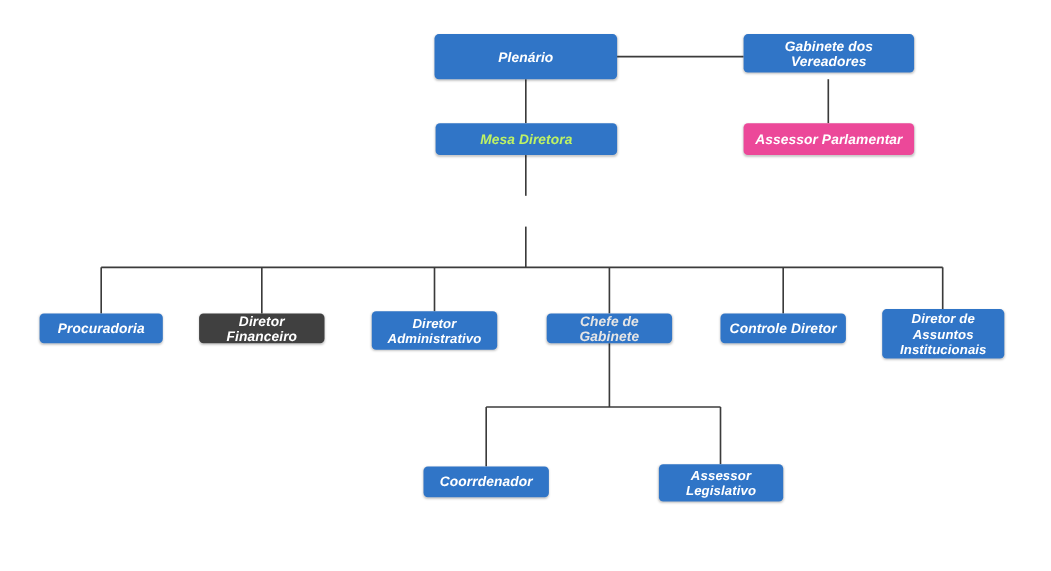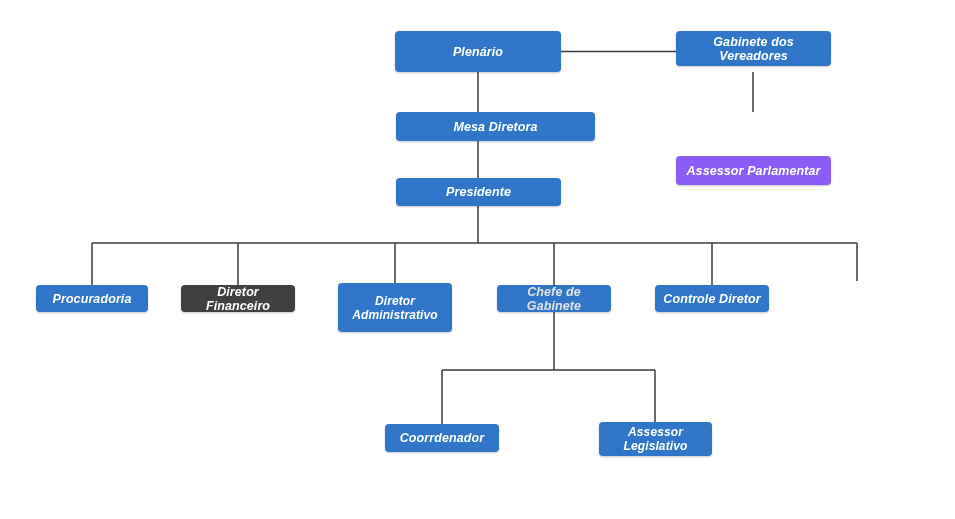--- a/index.html
+++ b/index.html
@@ -72,26 +72,28 @@
       <path d="M 857 243 L 857 281"></path>
       <path d="M 554 312 L 554 370"></path>
       <path d="M 442 370 L 655 370"></path>
       <path d="M 442 370 L 442 424"></path>
       <path d="M 655 370 L 655 422"></path>
     </g>
   </svg>
 
   <div class="node" style="left: 395px; top: 31px; width: 166px; height: 41px; background: rgb(48, 117, 199); color: rgb(255, 255, 255); border-radius: 4px;">Plenário</div>
   <div class="node" style="left: 676px; top: 31px; width: 155px; height: 35px; background: rgb(48, 117, 199); color: rgb(255, 255, 255); border-radius: 4px;">Gabinete dos Vereadores</div>
-  <div class="node" style="left: 396px; top: 112px; width: 199px; height: 29px; background: rgb(48, 117, 199); color: #ffffff; border-radius: 4px;">Mesa Diretora</div>
-  <div class="node" style="left: 676px; top: 112px; width: 155px; height: 29px; background: #8b5cf6; color: rgb(255, 255, 255); border-radius: 4px; margin-top: 44px;">Assessor Parlamentar</div>
-  <div class="node" style="left: 396px; top: 178px; width: 165px; height: 28px; background: rgb(48, 117, 199); color: rgb(255, 255, 255); border-radius: 4px;">Presidente</div>
+  <div class="node" style="left: 396px; top: 112px; width: 165px; height: 29px; background: rgb(48, 117, 199); color: #bef264; border-radius: 4px;">Mesa Diretora</div>
+  <div class="node" style="left: 676px; top: 112px; width: 155px; height: 29px; background: #ec4899; color: rgb(255, 255, 255); border-radius: 4px;">Assessor Parlamentar</div>
   <div class="node" style="left: 36px; top: 285px; width: 112px; height: 27px; background: rgb(48, 117, 199); color: rgb(255, 255, 255); border-radius: 4px;">Procuradoria</div>
   <div class="node" style="left: 181px; top: 285px; width: 114px; height: 27px; background: #404040; color: rgb(255, 255, 255); border-radius: 4px;">Diretor Financeiro</div>
-  <div class="node small-text" style="left: 338px; top: 283px; width: 114px; height: 49px; background: rgb(48, 117, 199); color: rgb(255, 255, 255); border-radius: 4px;">Diretor
+  <div class="node small-text" style="left: 338px; top: 283px; width: 114px; height: 35px; background: rgb(48, 117, 199); color: rgb(255, 255, 255); border-radius: 4px;">Diretor
 Administrativo</div>
   <div class="node" style="left: 497px; top: 285px; width: 114px; height: 27px; background: rgb(48, 117, 199); color: #e5e5e5; border-radius: 4px;">Chefe de Gabinete</div>
   <div class="node" style="left: 655px; top: 285px; width: 114px; height: 27px; background: rgb(48, 117, 199); color: rgb(255, 255, 255); border-radius: 4px;">Controle Diretor</div>
+  <div class="node small-text" style="left: 802px; top: 281px; width: 111px; height: 45px; background: rgb(48, 117, 199); color: rgb(255, 255, 255); border-radius: 4px;">Diretor de
+Assuntos
+Institucionais</div>
   <div class="node" style="left: 385px; top: 424px; width: 114px; height: 28px; background: rgb(48, 117, 199); color: rgb(255, 255, 255); border-radius: 4px;">Coorrdenador</div>
   <div class="node small-text" style="left: 599px; top: 422px; width: 113px; height: 34px; background: rgb(48, 117, 199); color: rgb(255, 255, 255); border-radius: 4px;">Assessor
 Legislativo</div>
 
 </div>
 
 </body></html>

